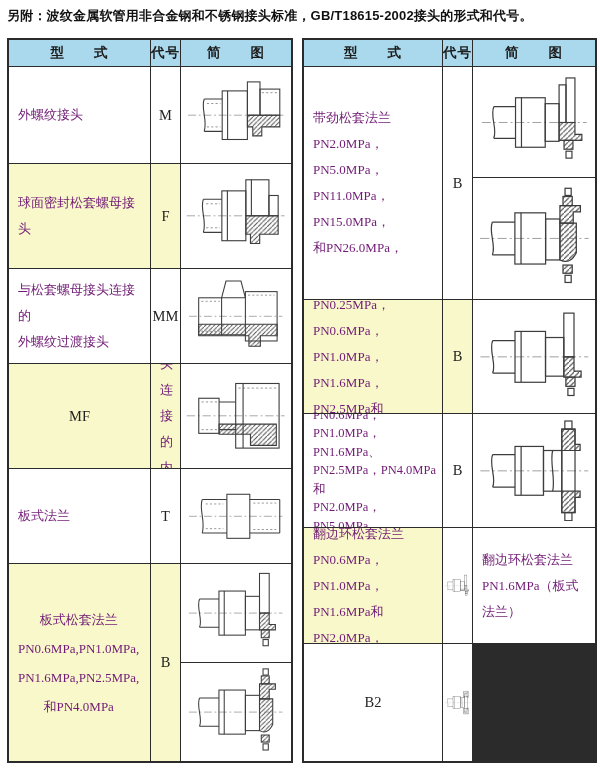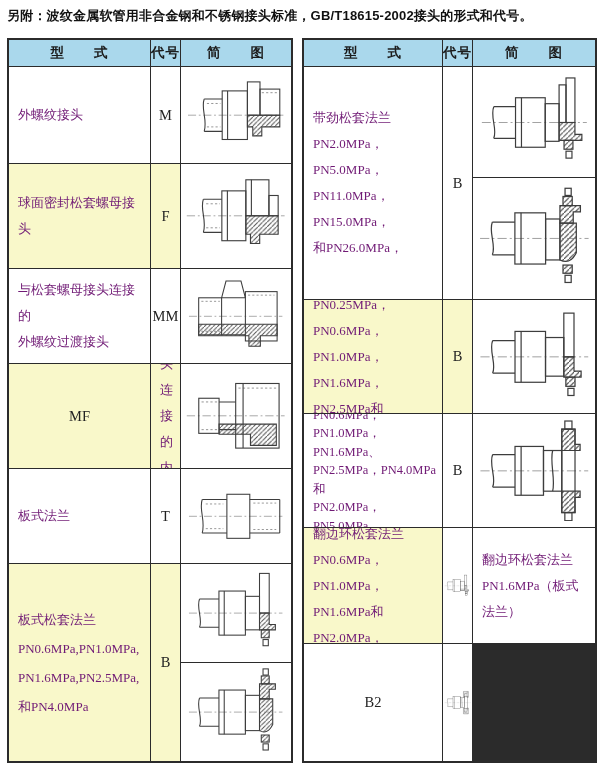--- a/index.html
+++ b/index.html
@@ -25,21 +25,21 @@
   }
   .tbl.left{left:7px;width:286px;grid-template-columns:141px 29px 1fr;
     grid-template-rows:26px 96px 104px 94px 104px 94px 98px 98px;}
   .tbl.right{left:302px;width:295px;grid-template-columns:138px 29px 1fr;
     grid-template-rows:26px 110px 121px 113px 113px 115px 117px;}
   .cell{background:#fff;display:flex;align-items:center;justify-content:center;overflow:hidden;}
   .cell.hd{background:var(--header-bg);font-size:13.5px;font-weight:bold;color:var(--ink);letter-spacing:1px;}
   .cell.yl{background:var(--row-highlight);}
   .cell.type{justify-content:flex-start;padding:2px 4px 2px 9px;}
   .type-text{font-size:13px;line-height:26px;color:#701a75;white-space:pre-line;text-align:left;}
-  .lh-wide .type-text{line-height:29px;}
+  .lh-wide .type-text{line-height:29px;text-align:center;}
   .lh-tight .type-text{font-size:12.5px;line-height:18.5px;}
   .cell.code{font-size:14.5px;color:#222;}
   .span2{grid-row:span 2;}
   .cell.diag svg{width:94%;height:90%;}
   .schem rect,.schem path,.schem line{stroke:#3d3d3d;stroke-width:1.2;fill:none;}
   .schem .cl{stroke:#8a8a8a;stroke-width:.8;stroke-dasharray:9 3 2 3;}
   .schem .dsh{stroke:#5a5a5a;stroke-width:.7;stroke-dasharray:2.4 2.4;}
   .schem .pat line{stroke:#4a4a4a;stroke-width:1.1;}
 </style>
 </head>

